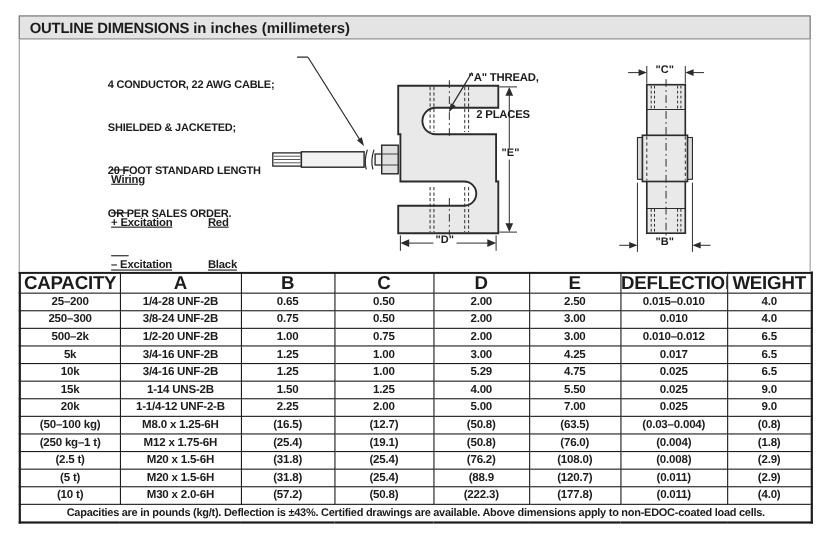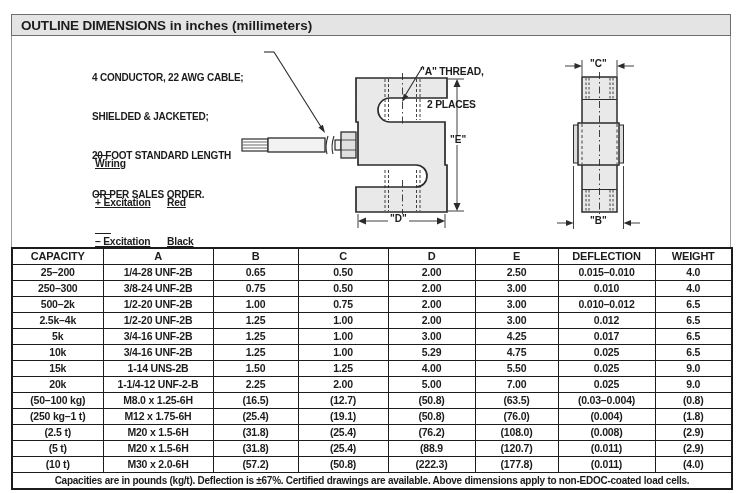--- a/index.html
+++ b/index.html
@@ -1,41 +1,41 @@
 <!DOCTYPE html>
 <html><head>
 <meta charset="utf-8">
 <style>
   html,body{margin:0;padding:0;background:#ffffff;}
   body{width:745px;height:493px;position:relative;font-family:"Liberation Sans",sans-serif;color:#1c1c1c;}
-  .frame{position:absolute;left:11px;top:14px;width:614px;height:461px;}
+  .frame{position:absolute;left:17px;top:14px;width:614px;height:461px;}
   .titlebar{box-sizing:border-box;width:720px;height:22px;background:#e4e4e4;border:1px solid #6e6e6e;
     display:flex;align-items:center;padding-left:9px;font-size:13.5px;}
   .titlebar .t-main{font-weight:bold;letter-spacing:-0.2px;}
   .titlebar .t-suffix{font-weight:bold;white-space:pre;}
   .drawing{box-sizing:border-box;position:relative;width:720px;height:211px;background:#ffffff;
     border-left:1px solid #9a9a9a;border-right:1px solid #9a9a9a;overflow:hidden;}
   .drawing svg{position:absolute;left:0;top:0;}
   .lbl{position:absolute;font-weight:bold;line-height:1;white-space:pre;}
   .note{left:80px;top:9px;font-size:10px;line-height:13px;font-weight:bold;letter-spacing:-0.2px;}
   .wiring{left:83px;top:95px;font-size:10.3px;line-height:13px;font-weight:bold;letter-spacing:-0.2px;text-decoration:underline;}
-  .wrow{display:flex;}
+  .wrow{display:flex;gap:16px;}
   .wrow .wterm{width:72px;}
   .threadlbl{left:408px;top:8px;font-size:10.3px;line-height:11px;letter-spacing:-0.2px;}
   .threadlbl .tl2{padding-left:7px;}
   .dim{font-size:10px;background:#fff;padding:0 2px;}
   .dimE{left:436px;top:99px;}
   .dimD{left:376px;top:178px;}
   .dimC{left:576px;top:23px;}
   .dimB{left:576px;top:180px;}
   table.spec{border-collapse:collapse;table-layout:fixed;width:720px;border:2px solid #1c1c1c;}
   table.spec th,table.spec td{border:1px solid #1c1c1c;text-align:center;vertical-align:middle;
     padding:0;height:15px;font-size:10.5px;font-weight:bold;line-height:1;letter-spacing:-0.2px;
     overflow:hidden;white-space:nowrap;}
-  table.spec th{font-size:11px;}
+  table.spec th{font-size:17px;}
   table.spec td.footnote{font-size:10px;letter-spacing:-0.25px;}
 </style>
 </head>
 <body>
 
 <div class="frame">
 
   <div class="titlebar">
     <span class="t-main">OUTLINE DIMENSIONS</span>
       <span class="t-suffix"> in inches (millimeters)</span>
@@ -228,30 +228,20 @@
           <td>500–2k</td>
           <td>1/2-20 UNF-2B</td>
           <td>1.00</td>
           <td>0.75</td>
           <td>2.00</td>
           <td>3.00</td>
           <td>0.010–0.012</td>
           <td>6.5</td>
         </tr>
         <tr>
-          <td>2.5k–4k</td>
-          <td>1/2-20 UNF-2B</td>
-          <td>1.25</td>
-          <td>1.00</td>
-          <td>2.00</td>
-          <td>3.00</td>
-          <td>0.012</td>
-          <td>6.5</td>
-        </tr>
-        <tr>
           <td>5k</td>
           <td>3/4-16 UNF-2B</td>
           <td>1.25</td>
           <td>1.00</td>
           <td>3.00</td>
           <td>4.25</td>
           <td>0.017</td>
           <td>6.5</td>
         </tr>
         <tr>
@@ -330,17 +320,17 @@
           <td>(57.2)</td>
           <td>(50.8)</td>
           <td>(222.3)</td>
           <td>(177.8)</td>
           <td>(0.011)</td>
           <td>(4.0)</td>
         </tr>
       </tbody>
     <tfoot>
       <tr>
-        <td class="footnote" colspan="8">Capacities are in pounds (kg/t). Deflection is ±67%. Certified drawings are available. Above dimensions apply to non-EDOC-coated load cells.</td>
+        <td class="footnote" colspan="8">Capacities are in pounds (kg/t). Deflection is ±43%. Certified drawings are available. Above dimensions apply to non-EDOC-coated load cells.</td>
       </tr>
     </tfoot>
   </table>
 </div>
 
 </body></html>

